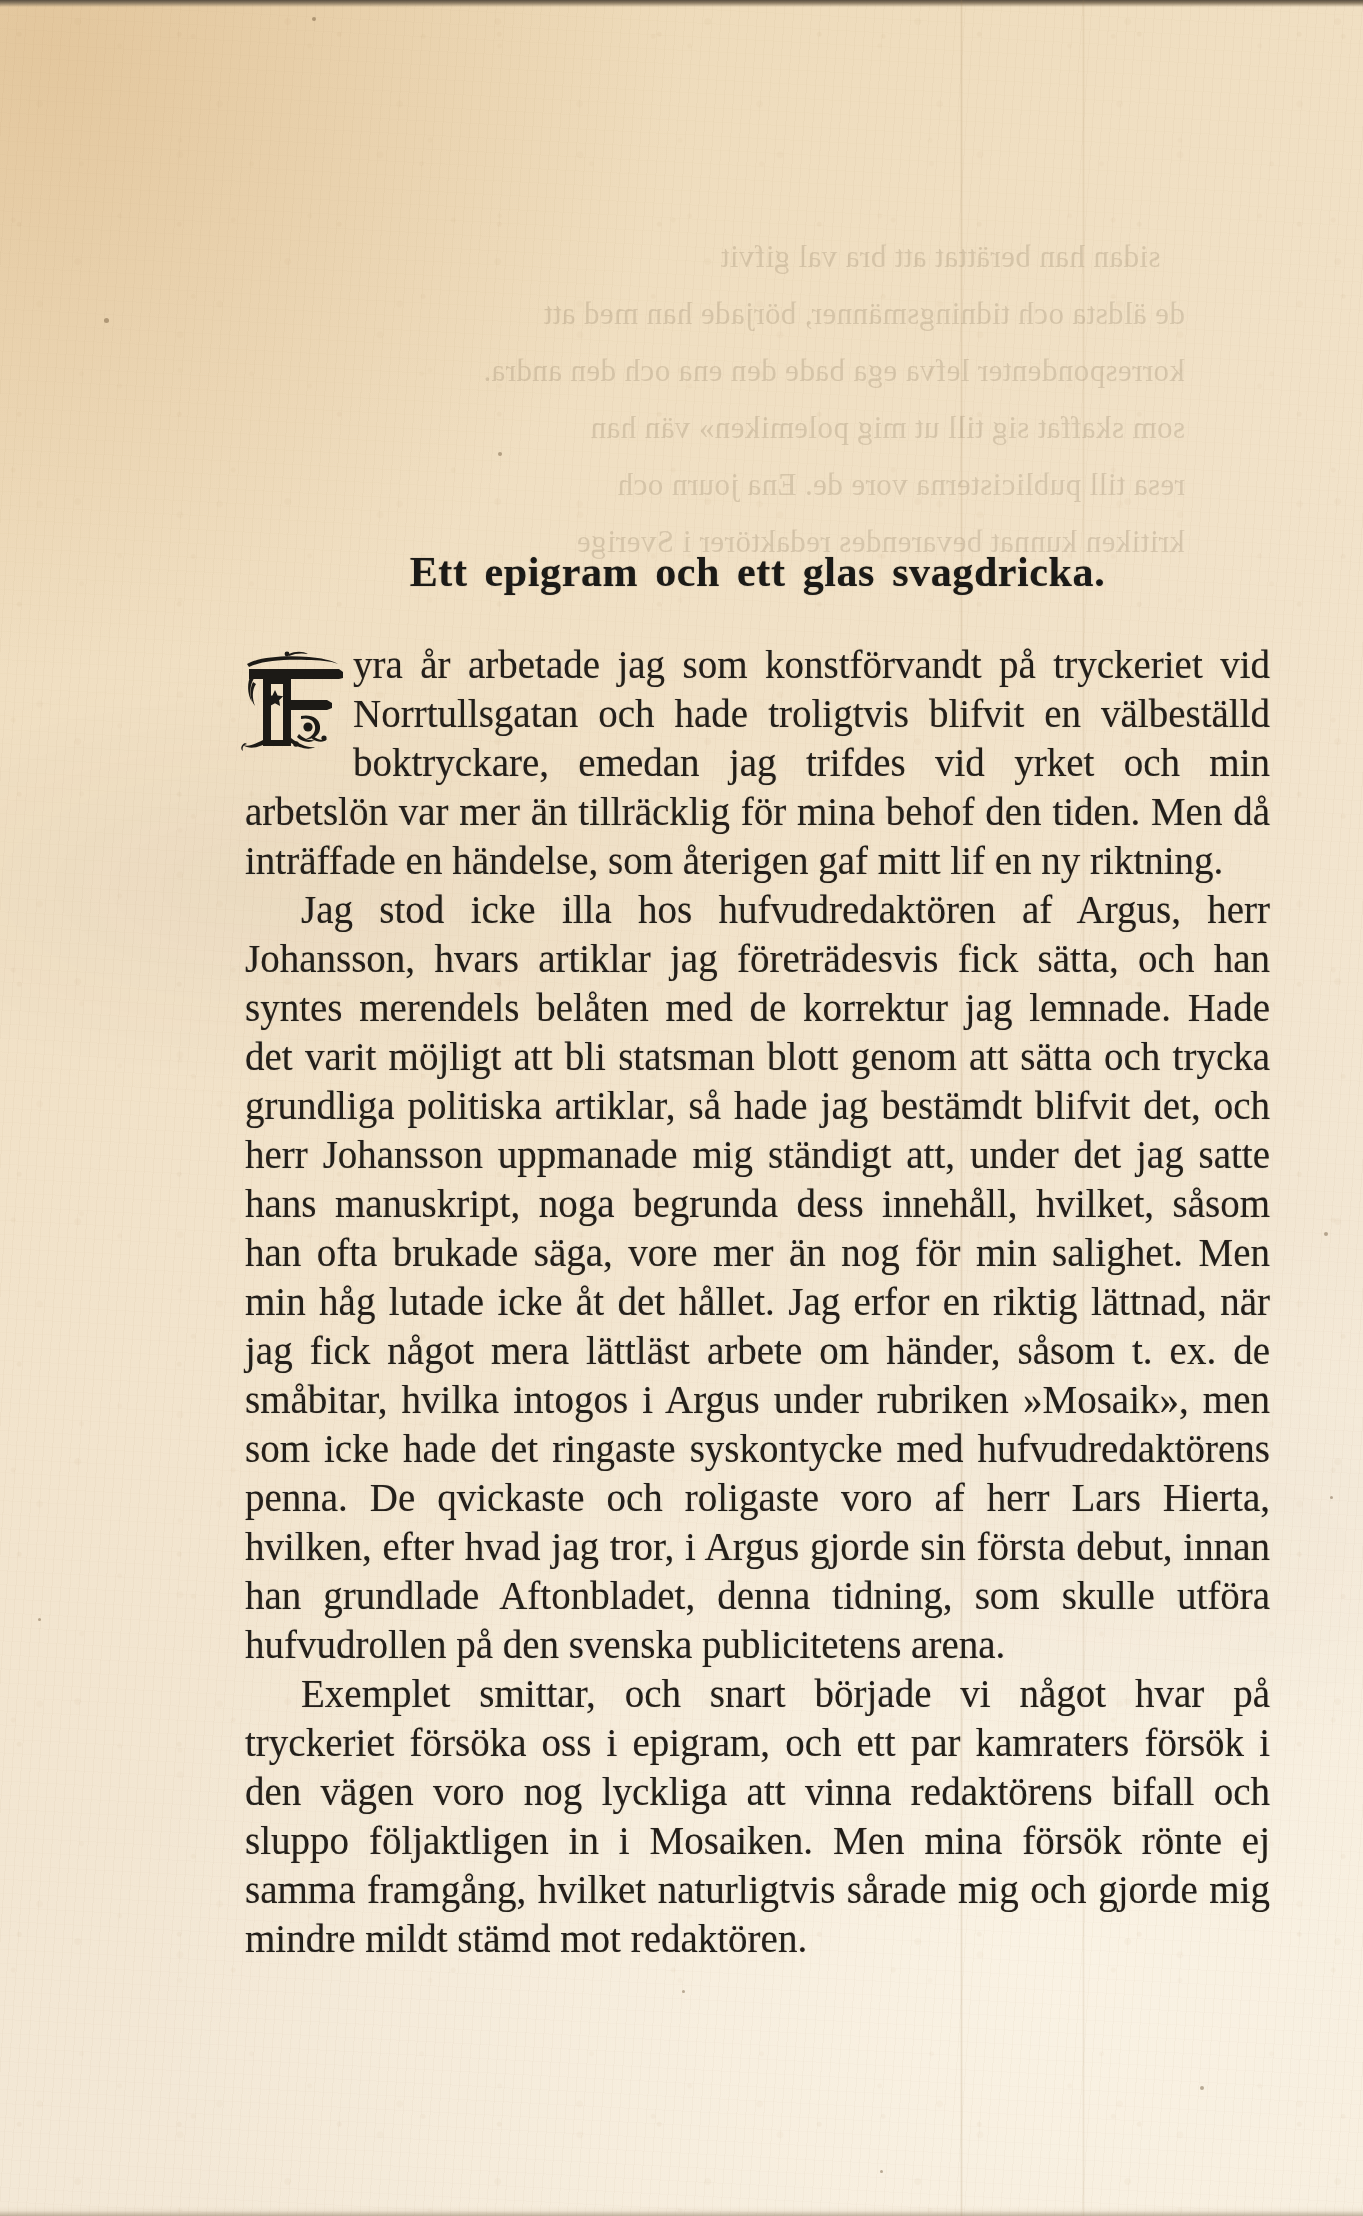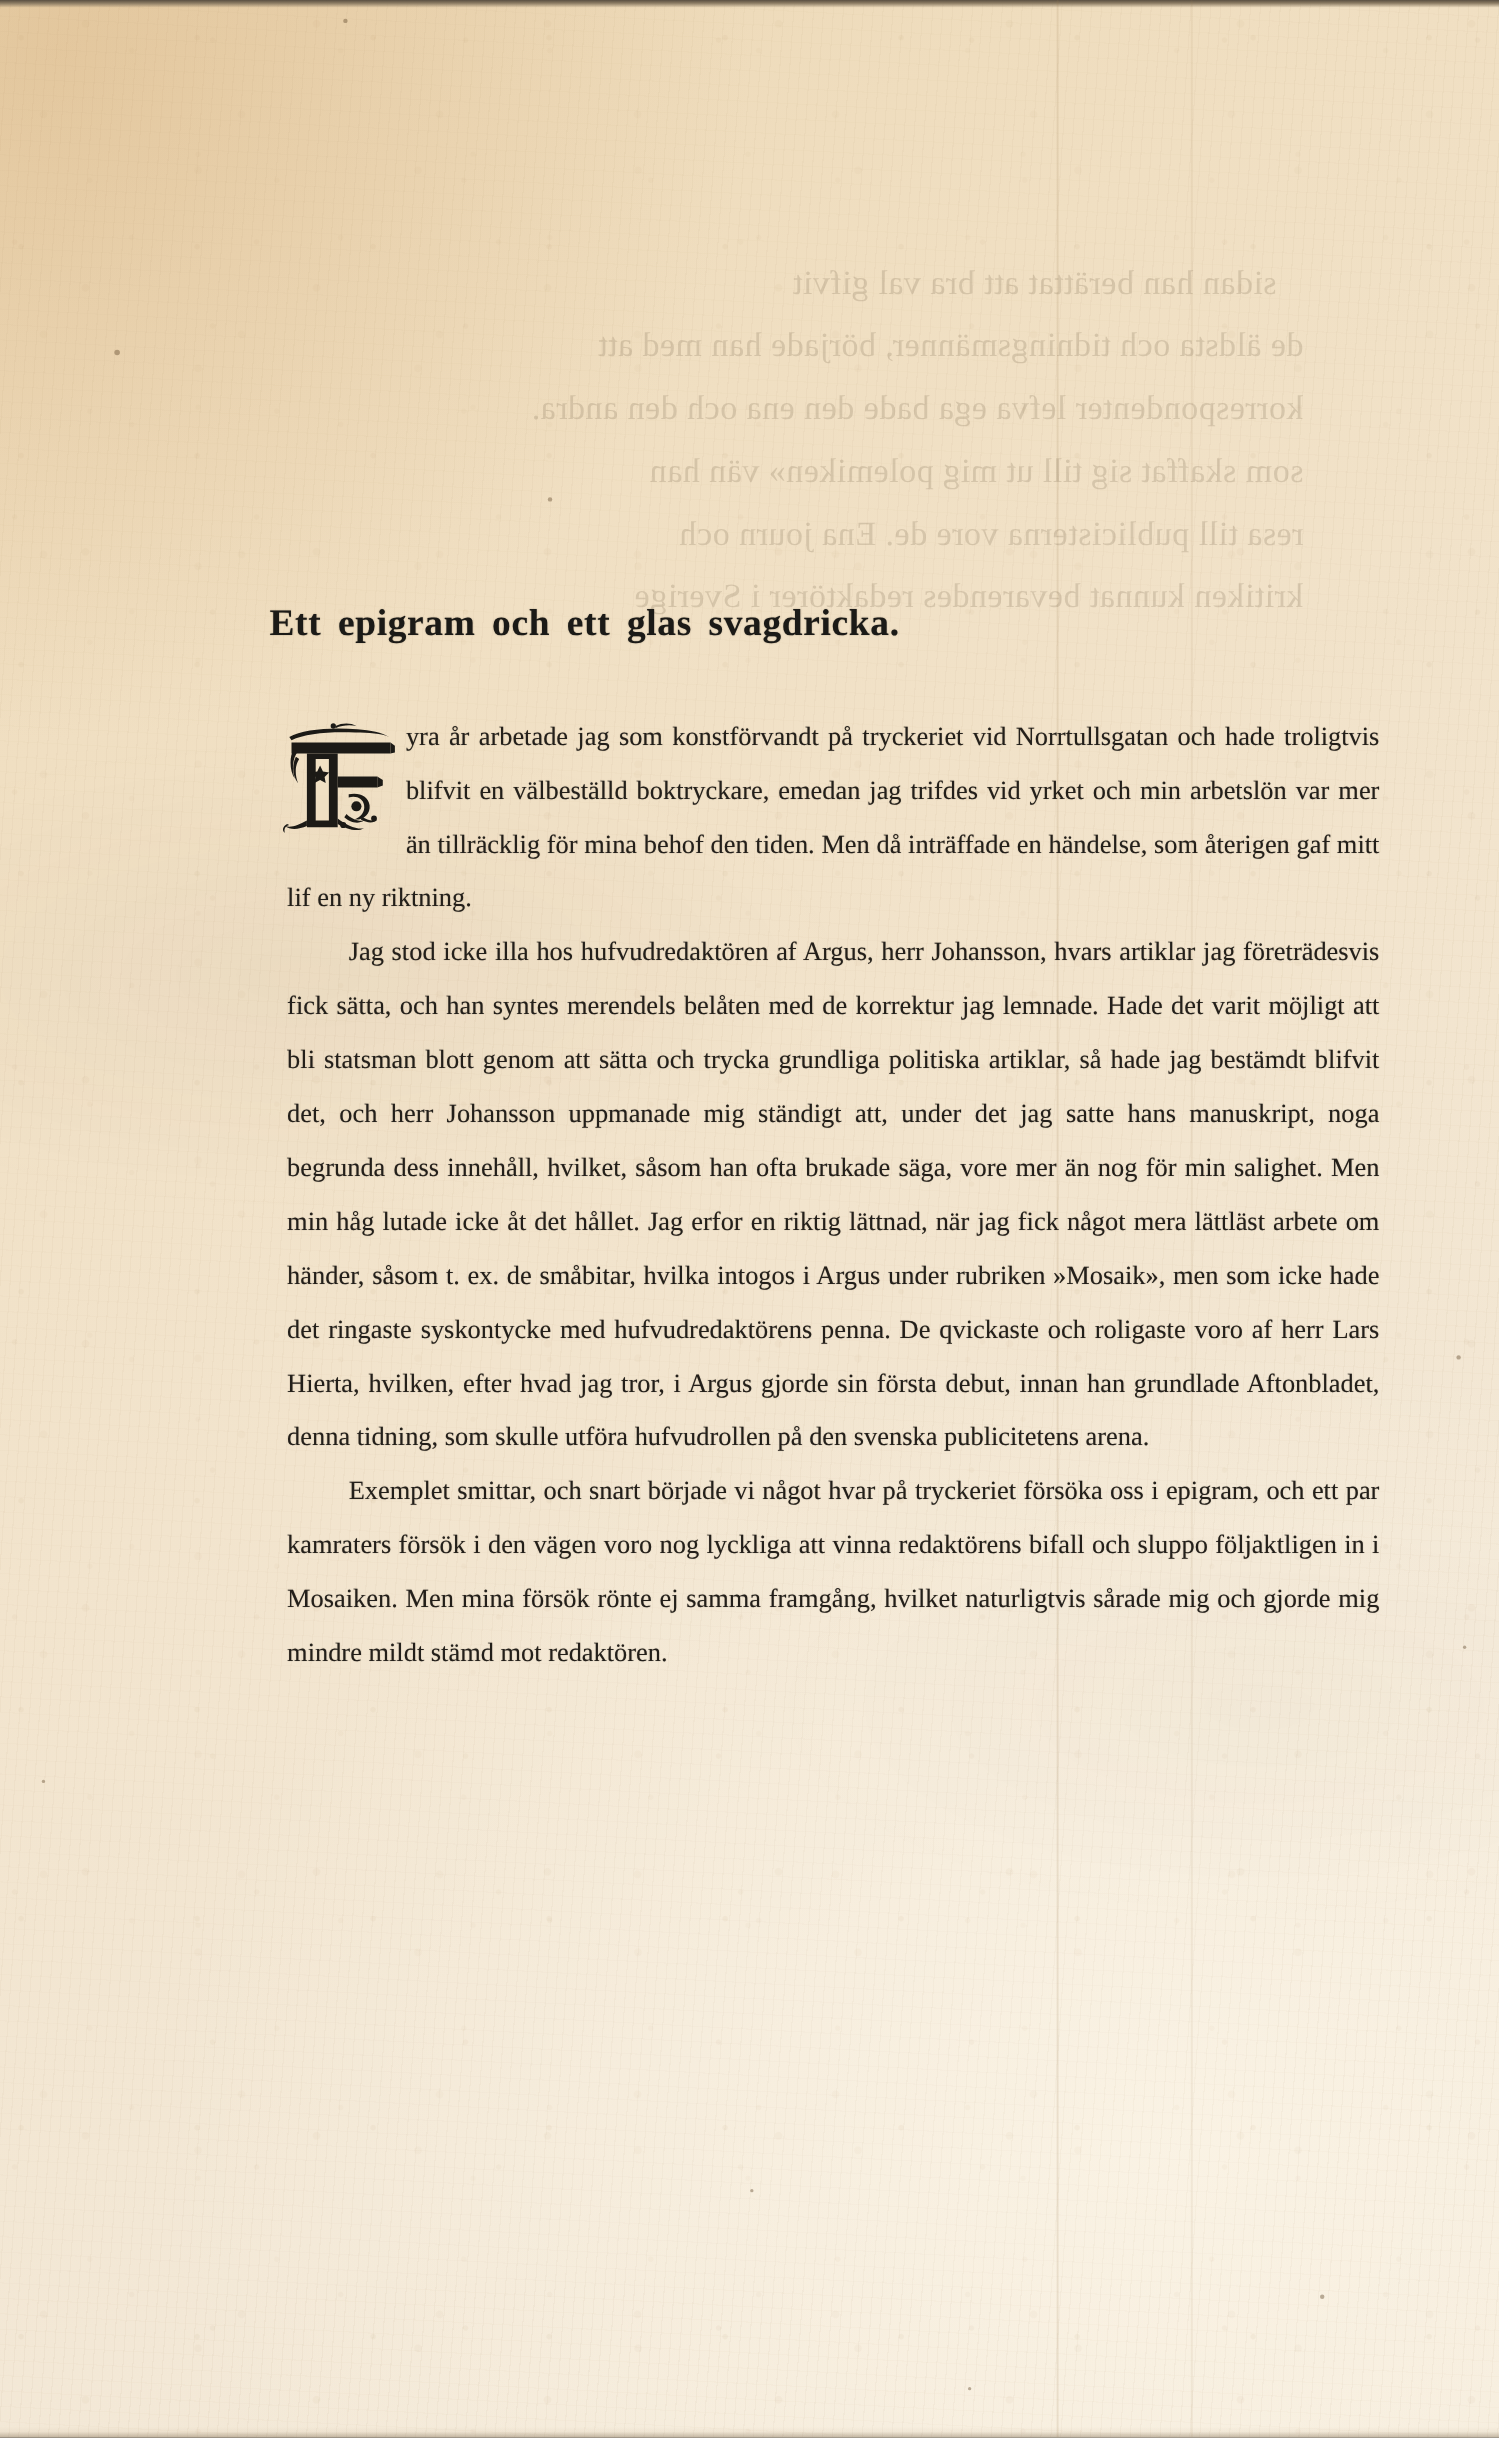--- a/index.html
+++ b/index.html
@@ -102,32 +102,33 @@
   #content {
     position: absolute;
     left: 245px;
     top: 0;
     width: 1025px;
   }
 
   #title {
     margin: 0;
     padding-top: 548px;
-    font-size: 34px;
+    font-size: 42px;
     font-weight: 700;
     letter-spacing: 0.6px;
     word-spacing: 6px;
+    text-align: center;
     color: #1b1a17;
     text-shadow: 0 0 1.1px rgba(40,32,20,0.5);
   }
 
   .body-text {
-    margin: 16px;
+    margin: 0;
     padding-top: 44px;
-    font-size: 24px;
+    font-size: 39px;
     line-height: 49px;
     text-align: justify;
     text-justify: inter-word;
     color: #231f1a;
     text-shadow: 0 0 0.9px rgba(45,36,24,0.45);
     hyphens: manual;
   }
 
   .body-text p {
     margin: 0;

